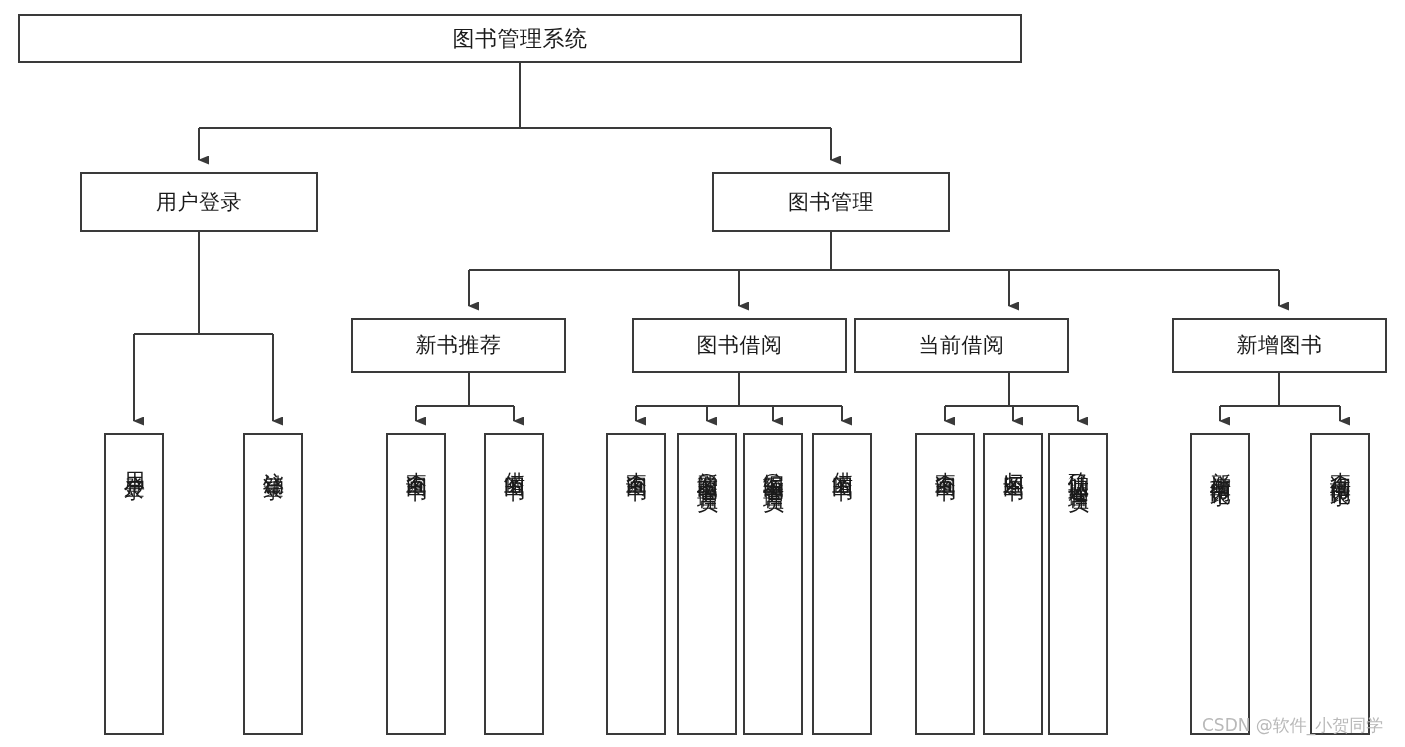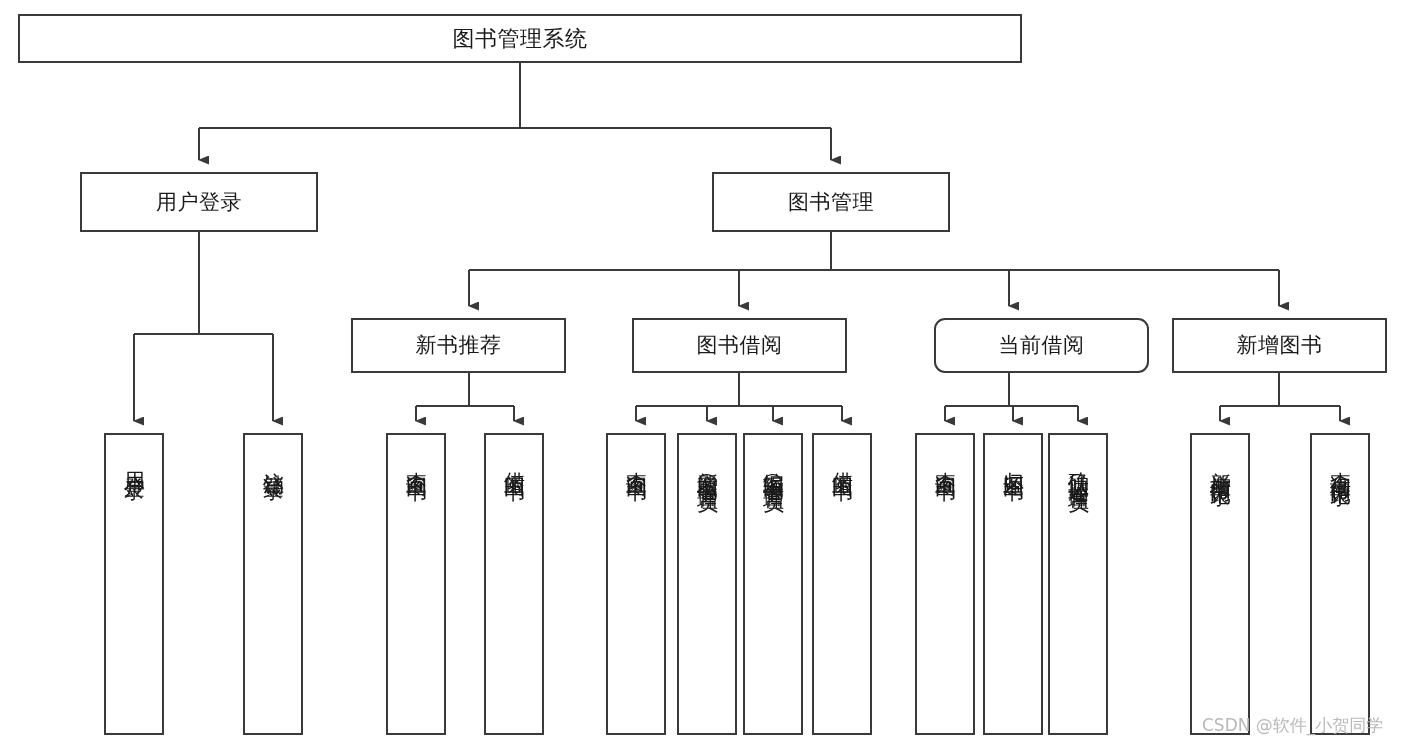--- a/index.html
+++ b/index.html
@@ -142,21 +142,21 @@
   <div class="node horiz" style="left:712px; top:172px; width:238px; height:60px;">
     <span class="node-label">图书管理</span>
   </div>
 
   <div class="node horiz" style="left:351px; top:318px; width:215px; height:55px;">
     <span class="node-label">新书推荐</span>
   </div>
   <div class="node horiz" style="left:632px; top:318px; width:215px; height:55px;">
     <span class="node-label">图书借阅</span>
   </div>
-  <div class="node horiz" style="left:934px; top:318px; width:215px; height:55px;border-radius:11px;">
+  <div class="node horiz" style="left:854px; top:318px; width:215px; height:55px;">
     <span class="node-label">当前借阅</span>
   </div>
   <div class="node horiz" style="left:1172px; top:318px; width:215px; height:55px;">
     <span class="node-label">新增图书</span>
   </div>
 
   <div class="node vert" style="left:104px; top:433px; width:60px; height:302px;">
     <span class="node-label">用户登录</span>
   </div>
   <div class="node vert" style="left:243px; top:433px; width:60px; height:302px;">

